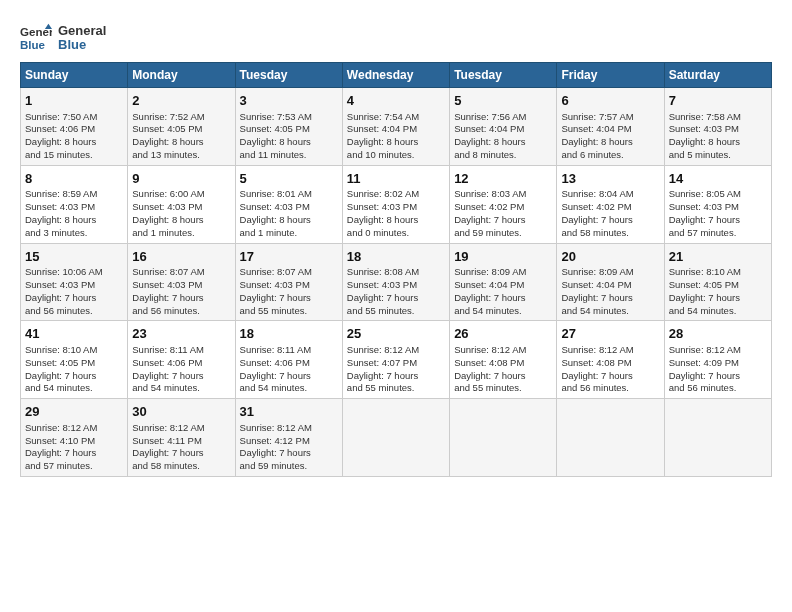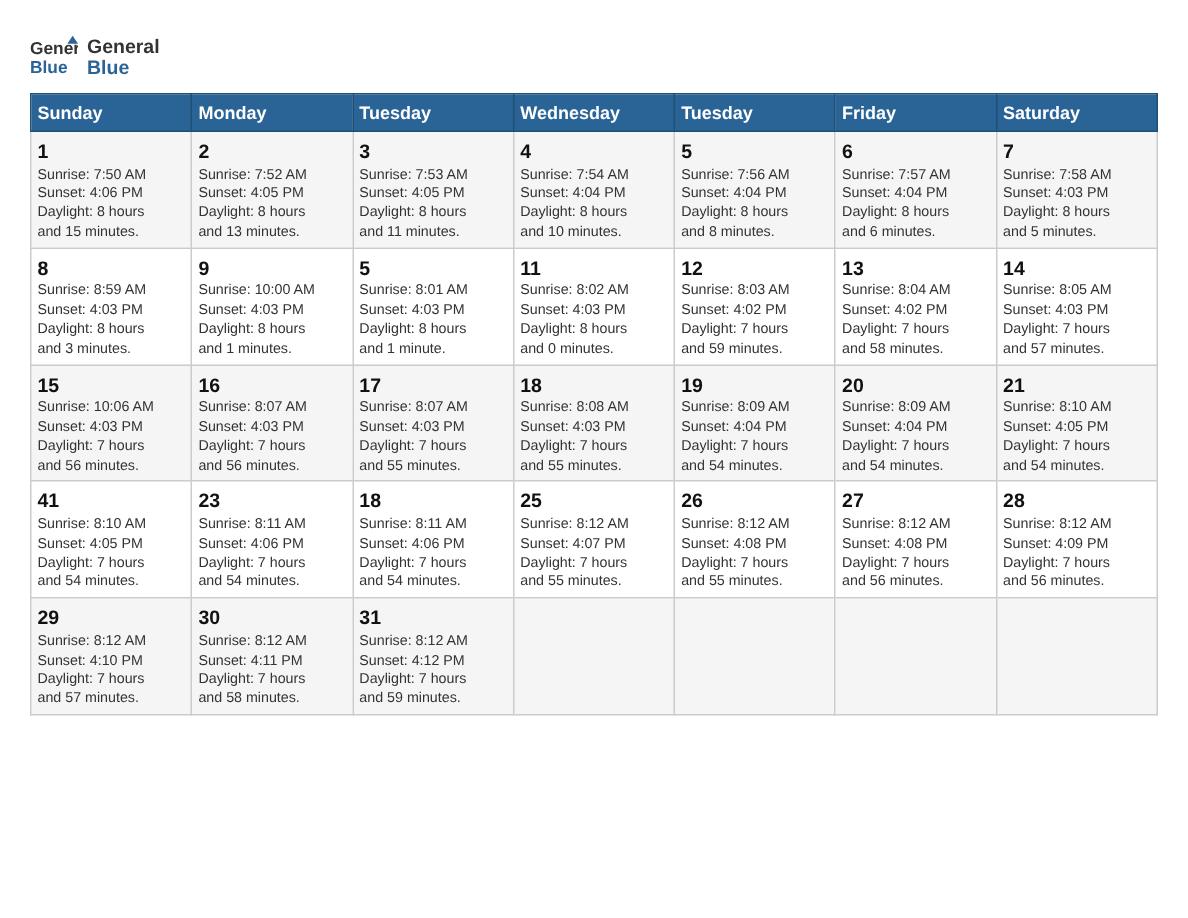--- a/index.html
+++ b/index.html
@@ -171,21 +171,21 @@
         <tr>
           <td>
             <span class="day-num">8</span>
             <div class="day-info">Sunrise: 8:59 AM</div>
             <div class="day-info">Sunset: 4:03 PM</div>
             <div class="day-info">Daylight: 8 hours</div>
             <div class="day-info">and 3 minutes.</div>
           </td>
           <td>
             <span class="day-num">9</span>
-            <div class="day-info">Sunrise: 10:00 AM</div>
+            <div class="day-info">Sunrise: 6:00 AM</div>
             <div class="day-info">Sunset: 4:03 PM</div>
             <div class="day-info">Daylight: 8 hours</div>
             <div class="day-info">and 1 minutes.</div>
           </td>
           <td>
             <span class="day-num">5</span>
             <div class="day-info">Sunrise: 8:01 AM</div>
             <div class="day-info">Sunset: 4:03 PM</div>
             <div class="day-info">Daylight: 8 hours</div>
             <div class="day-info">and 1 minute.</div>

